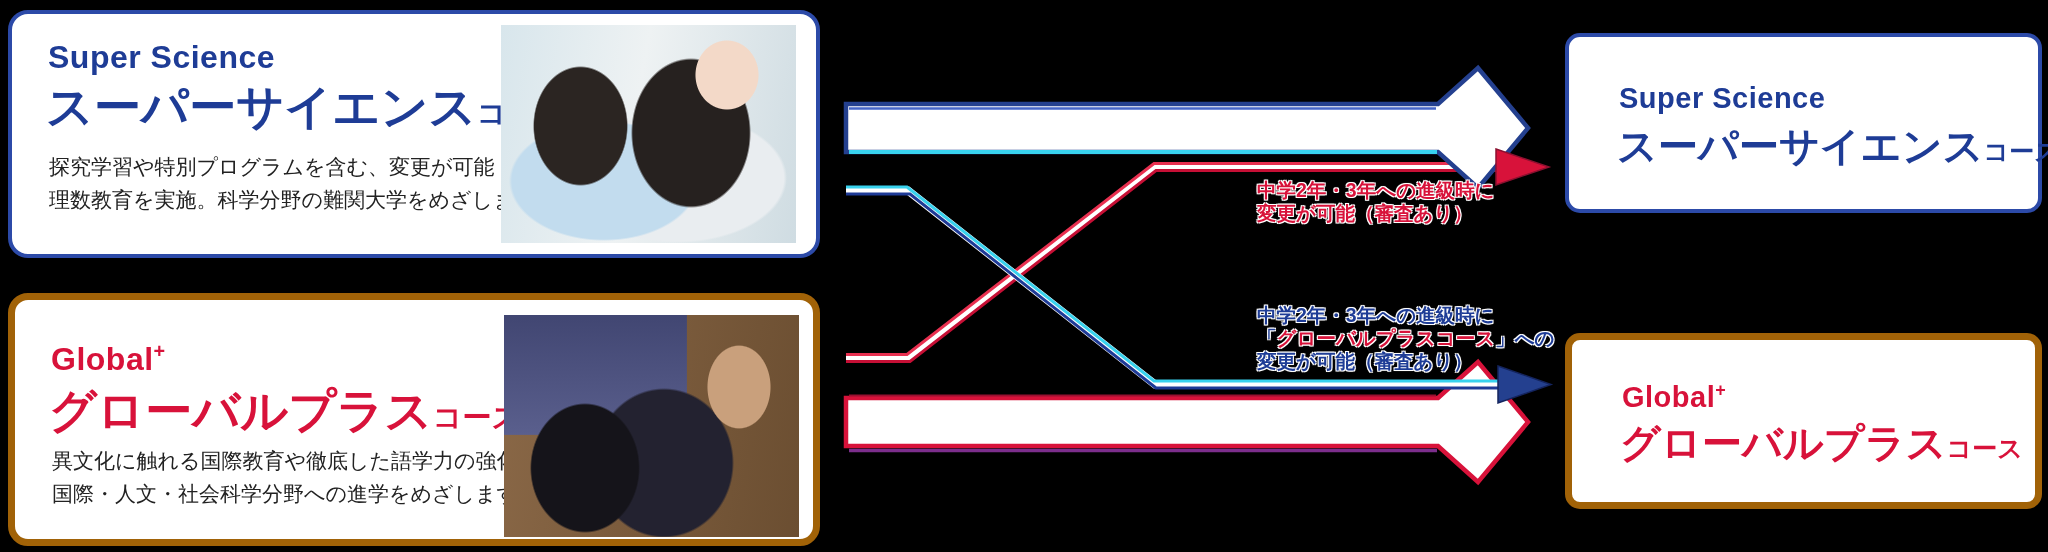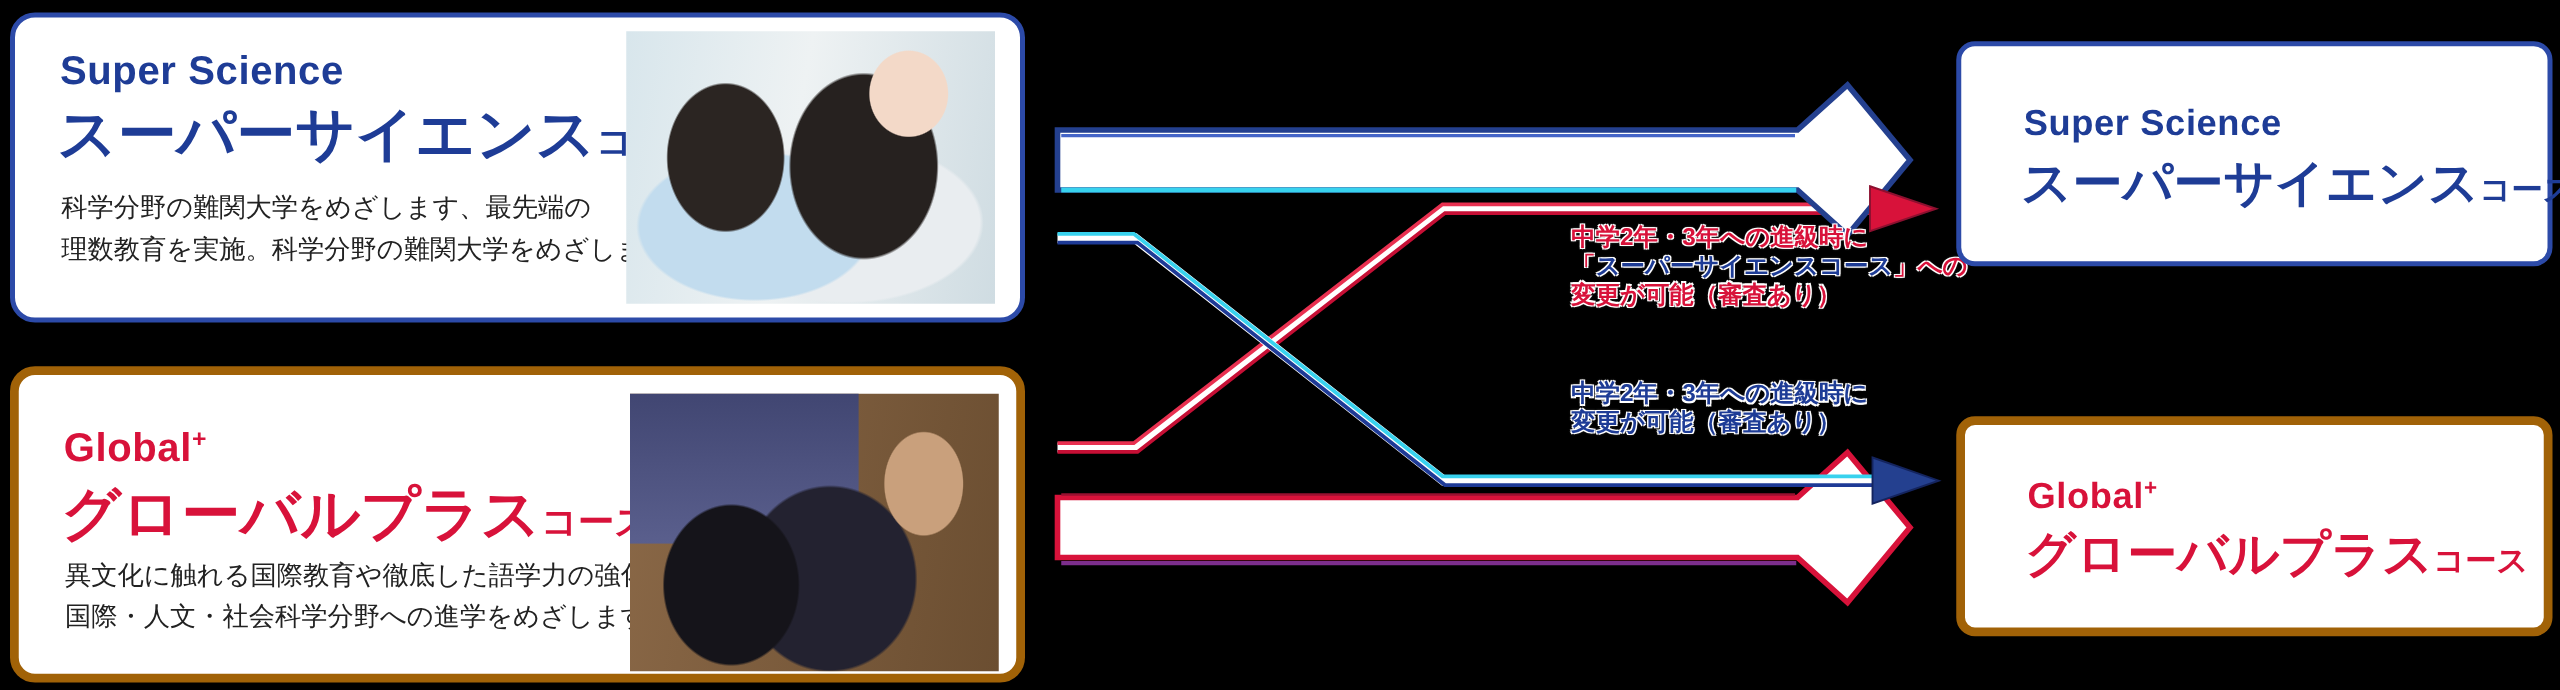--- a/index.html
+++ b/index.html
@@ -80,21 +80,21 @@
 </style>
 </head>
 <body>
 
 <div class="stage">
 
   <section class="card card-left blue" id="card-ss-left">
     <div class="t-en c-blue"><span>Super Science</span><sup></sup></div>
     <div class="t-ja c-blue"><span>スーパーサイエンス</span><span class="suffix">コース</span></div>
     <div class="desc">
-      <div>科学分野の難関大学をめざします、最先端の</div>
+      <div>探究学習や特別プログラムを含む、変更が可能</div>
       <div>理数教育を実施。科学分野の難関大学をめざします。</div>
     </div>
     <div class="photo photo-science"></div>
   </section>
 
   <section class="card card-left red" id="card-gp-left">
     <div class="t-en c-red"><span>Global</span><sup>+</sup></div>
     <div class="t-ja c-red"><span>グローバルプラス</span><span class="suffix">コース</span></div>
     <div class="desc">
       <div>異文化に触れる国際教育や徹底した語学力の強化で、</div>
@@ -128,26 +128,26 @@
       <polyline class="accent" points="846,187 907,187 1154,381 1503,381" stroke="var(--cyan)" stroke-width="3"></polyline>
       <polyline class="accent" points="846,194 910,194 1156,388 1503,388" stroke="#1e3a96" stroke-width="3"></polyline>
     </g>
 
     <polygon points="1496,149 1549,167 1496,185" fill="var(--red)" stroke="#8c1030" stroke-width="1.5"></polygon>
     <polygon points="1498,366 1551,384.5 1498,403" fill="var(--navy)" stroke="#14245e" stroke-width="1.5"></polygon>
   </svg>
 
   <div class="ann" id="ann-to-ss">
     <div class="c-red">中学2年・3年への進級時に</div>
-    <div><span class="c-red">「</span><span class="c-blue">スーパーサイエンスコース</span><span class="c-red">」への</span></div>
     <div class="c-red">変更が可能（審査あり）</div>
   </div>
 
   <div class="ann" id="ann-to-gp">
     <div class="c-blue">中学2年・3年への進級時に</div>
+    <div><span class="c-blue">「</span><span class="c-red">グローバルプラスコース</span><span class="c-blue">」への</span></div>
     <div class="c-blue">変更が可能（審査あり）</div>
   </div>
 
   <section class="card card-right blue" id="card-ss-right">
     <div class="t-en c-blue"><span>Super Science</span><sup></sup></div>
     <div class="t-ja c-blue"><span>スーパーサイエンス</span><span class="suffix">コース</span></div>
   </section>
 
   <section class="card card-right red" id="card-gp-right">
     <div class="t-en c-red"><span>Global</span><sup>+</sup></div>

